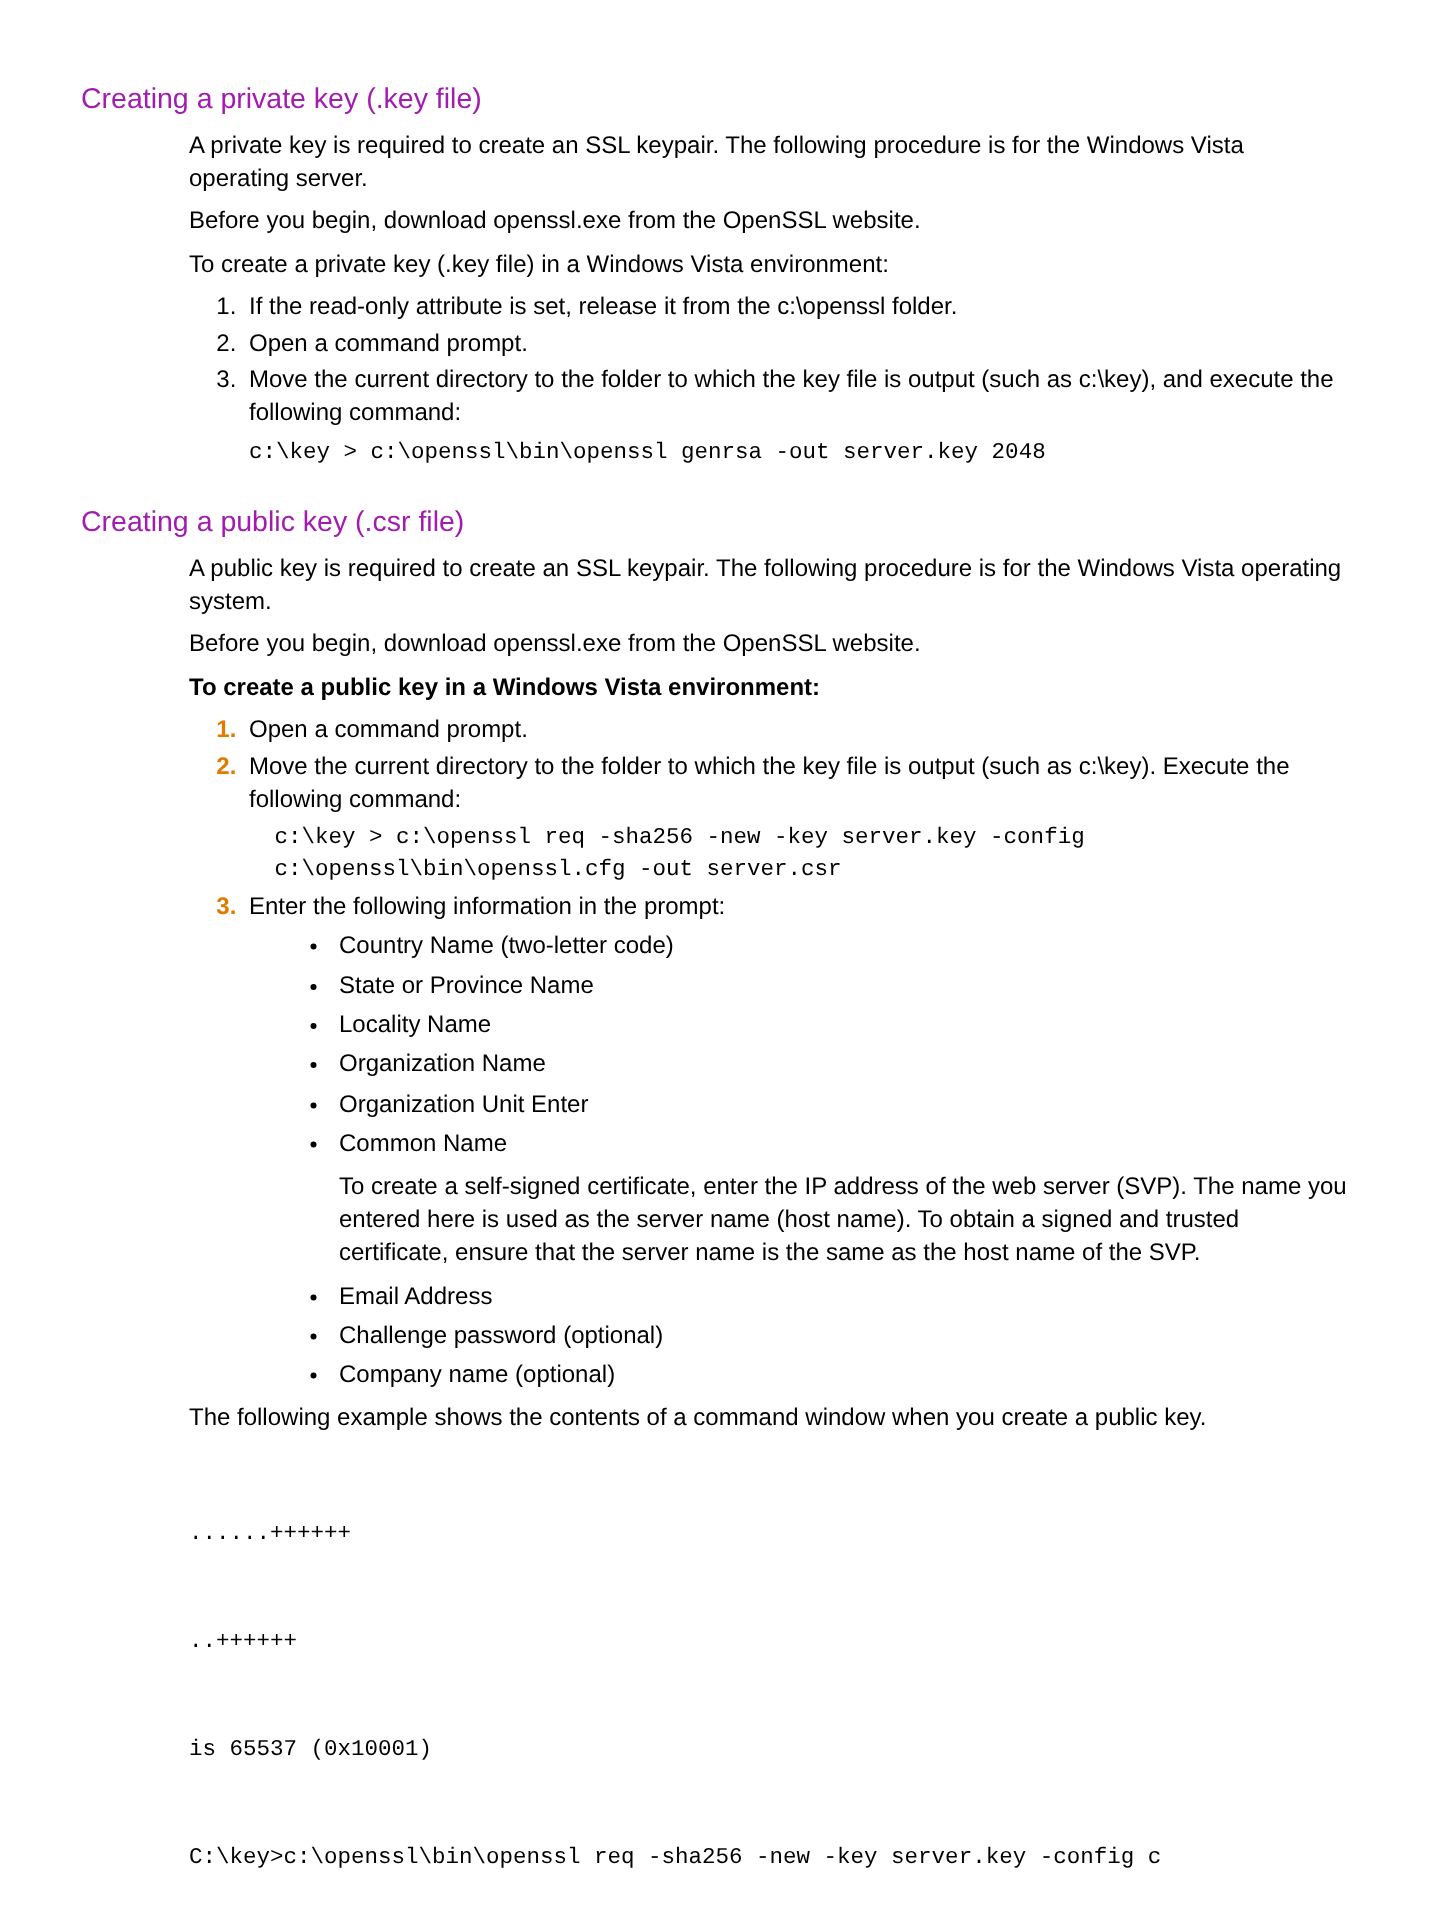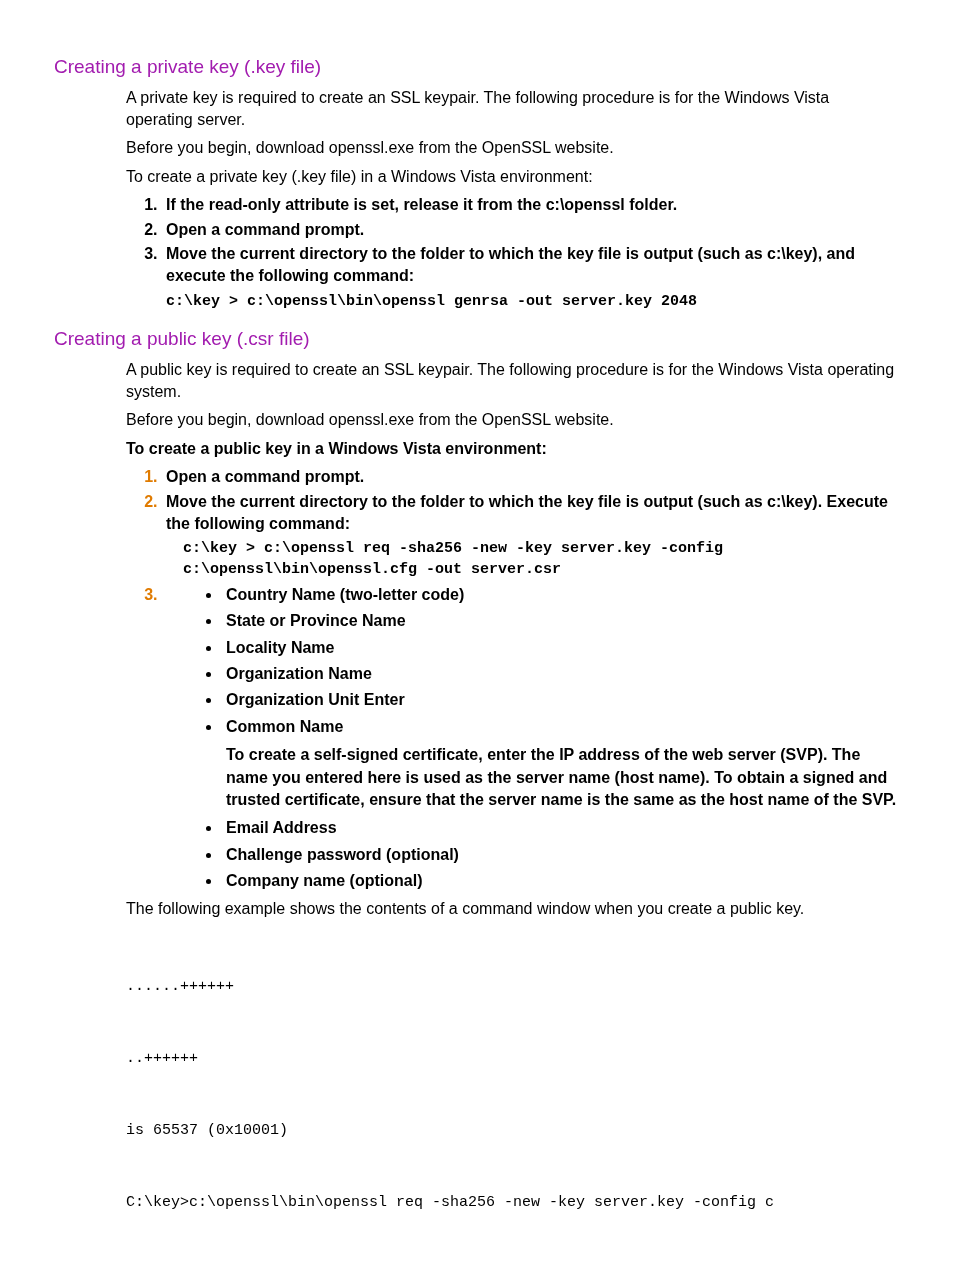--- a/index.html
+++ b/index.html
@@ -21,21 +21,20 @@
   }
   .indent {
     margin-left: 72px;
   }
   p {
     margin: 6px 0;
   }
   ol {
     margin: 4px 0;
     padding-left: 36px;
-    font-weight: bold;
   }
   ol li {
     margin: 2px 0;
     padding-left: 4px;
   }
   ol.orange > li::marker {
     color: #e07b00;
     font-weight: bold;
   }
   ul {
@@ -82,32 +81,33 @@
   <ol>
     <li>If the read-only attribute is set, release it from the c:\openssl folder.</li>
     <li>Open a command prompt.</li>
     <li>
       <span>Move the current directory to the folder to which the key file is output (such as c:\key), and execute the following command:</span>
       <div class="code-block" style="margin-left:0;">c:\key &gt; c:\openssl\bin\openssl genrsa -out server.key 2048</div>
     </li>
   </ol>
 </div>
 
-<h2 style="margin-top:14px;">Creating a public key (.csr file)</h2>
+<h2 style="margin-top:24px;">Creating a public key (.csr file)</h2>
 <div class="indent">
   <p>A public key is required to create an SSL keypair. The following procedure is for the Windows Vista operating system.</p>
   <p>Before you begin, download openssl.exe from the OpenSSL website.</p>
   <p class="bold">To create a public key in a Windows Vista environment:</p>
   <ol class="orange">
     <li>Open a command prompt.</li>
     <li>
       <span>Move the current directory to the folder to which the key file is output (such as c:\key). Execute the following command:</span>
       <div class="code-block" style="margin-left:17px;">c:\key &gt; c:\openssl req -sha256 -new -key server.key -config c:\openssl\bin\openssl.cfg -out server.csr</div>
     </li>
     <li>
+      <span>Enter the following information in the prompt:</span>
       <ul>
         <li>Country Name (two-letter code)</li>
         <li>State or Province Name</li>
         <li>Locality Name</li>
         <li>Organization Name</li>
         <li>Organization Unit Enter</li>
         <li>
           <span>Common Name</span>
           <div class="nested-note">To create a self-signed certificate, enter the IP address of the web server (SVP). The name you entered here is used as the server name (host name). To obtain a signed and trusted certificate, ensure that the server name is the same as the host name of the SVP.</div>
         </li>

